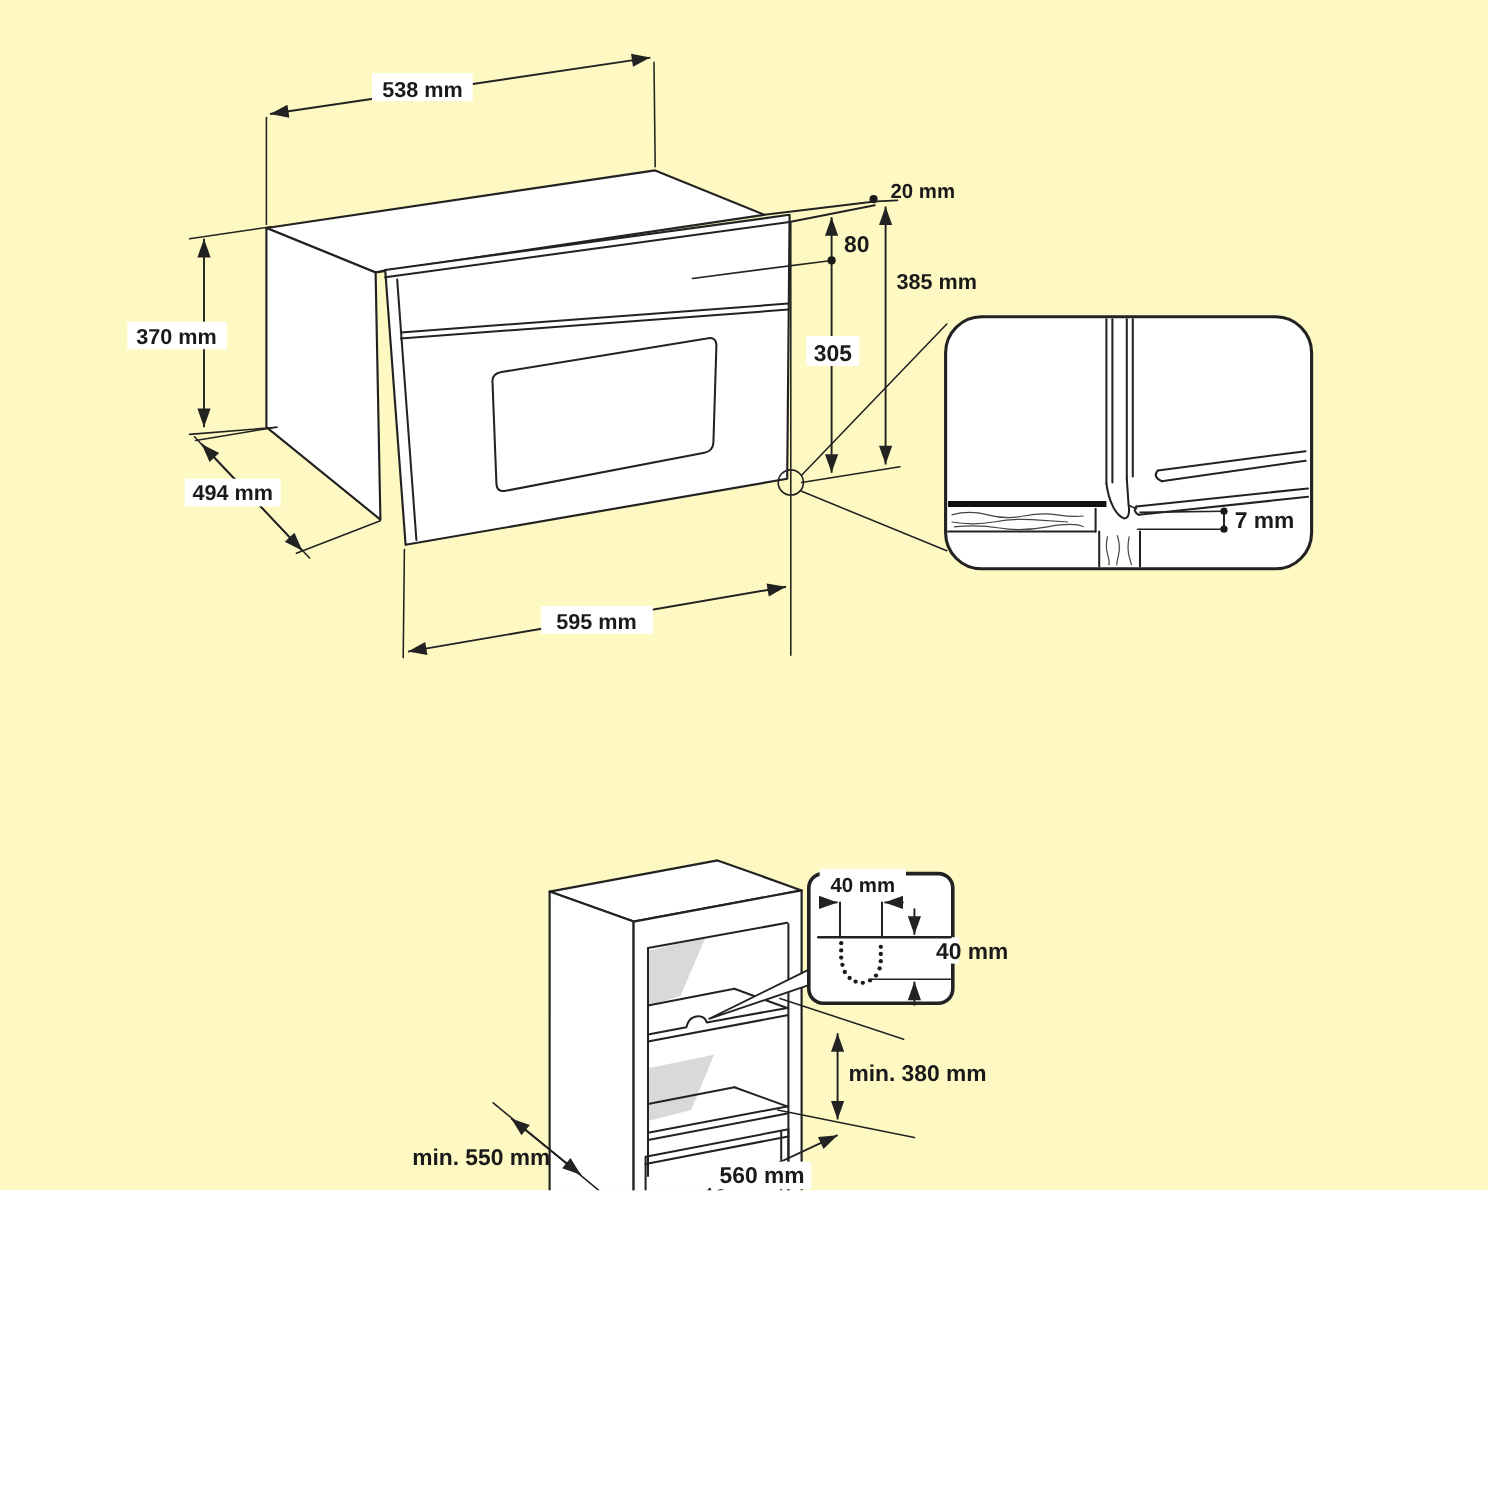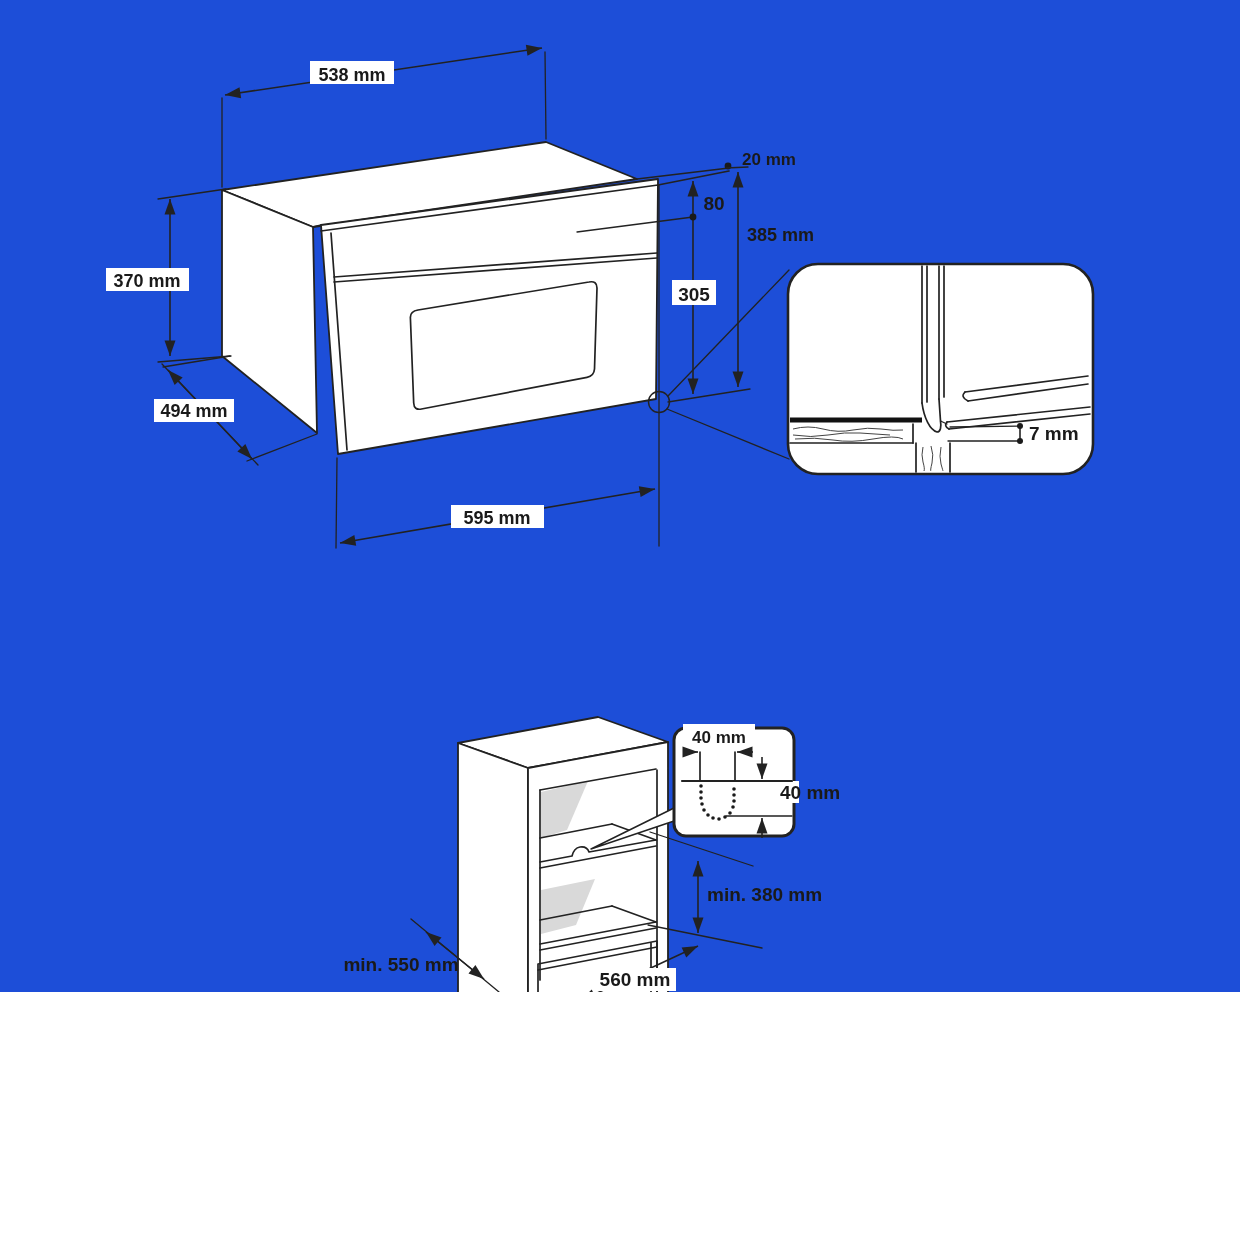--- a/index.html
+++ b/index.html
@@ -1,16 +1,16 @@
 <!DOCTYPE html>
 <html><head>
 <meta charset="utf-8">
 <style>
   html,body{margin:0;padding:0;background:#ffffff;}
-  .stage{position:relative;width:1240px;height:992px;background:#1d4ed8;overflow:hidden;}
+  .stage{position:relative;width:1240px;height:992px;background:#fef9c3;overflow:hidden;}
   svg{display:block;}
   .ln{stroke:#222222;stroke-width:1.7;fill:none;stroke-linecap:round;stroke-linejoin:round;}
   .thin{stroke:#222222;stroke-width:1.3;fill:none;stroke-linecap:round;}
   .face{fill:#ffffff;stroke:#222222;stroke-width:1.8;stroke-linejoin:round;}
   .dimln{stroke:#222222;stroke-width:1.6;fill:none;}
   .thick{stroke:#111111;stroke-width:5;fill:none;}
   .inset{fill:#ffffff;stroke:#222222;stroke-width:2.6;}
   .inset2{fill:#ffffff;stroke:#222222;stroke-width:3;}
   .grain{stroke:#444444;stroke-width:1;fill:none;}
   .dot{fill:#1a1a1a;stroke:none;}

